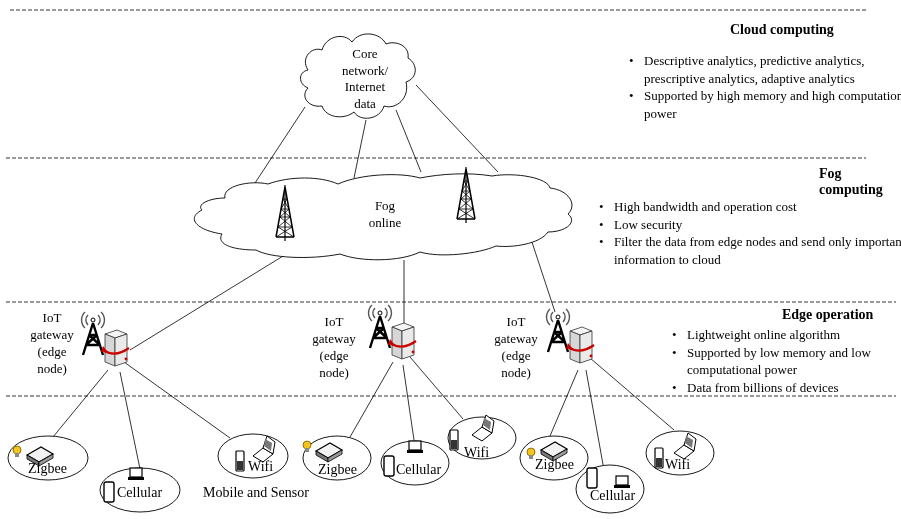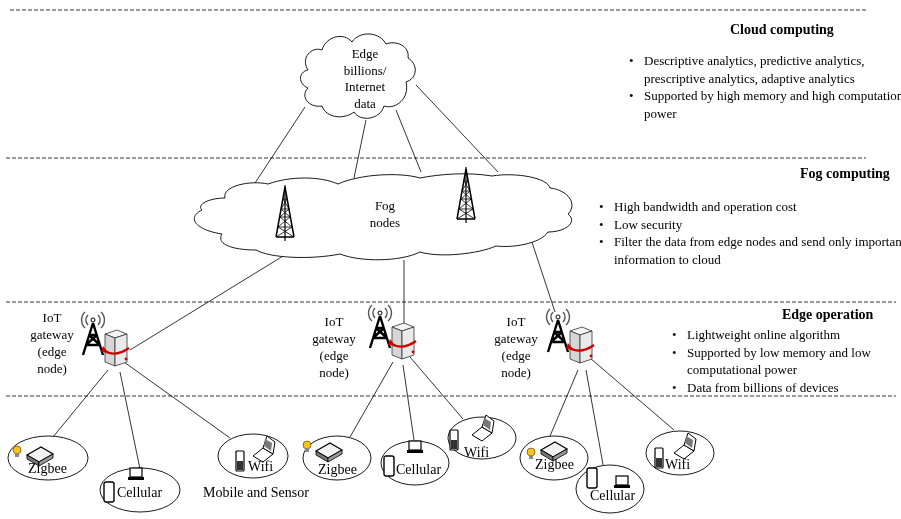--- a/index.html
+++ b/index.html
@@ -131,37 +131,37 @@
 
   <use href="#bulb" x="531" y="452"></use>
   <use href="#router" x="541" y="444"></use>
   <use href="#phone" x="587" y="468"></use>
   <use href="#smalllaptop" x="614" y="476"></use>
   <use href="#cellphone" x="655" y="448"></use>
   <use href="#laptop" x="674" y="445"></use>
 </svg>
 
 <div class="t" style="left:330px;top:46px;width:70px;line-height:16.5px;">
-  <div>Edge</div>
-  <div>billions/</div>
+  <div>Core</div>
+  <div>network/</div>
   <div>Internet</div>
   <div>data</div>
 </div>
 <div class="t" style="left:355px;top:197px;width:60px;text-align:center;">
   <div>Fog</div>
-  <div>nodes</div>
+  <div>online</div>
 </div>
 
 <div class="h" style="left:730px;top:13px;margin-top:9px;">Cloud computing</div>
 <ul class="b" style="left:622px;top:52px;width:275px;">
   <li>Descriptive analytics, predictive analytics, prescriptive analytics, adaptive analytics</li>
   <li>Supported by high memory and high computational power</li>
 </ul>
 
-<div class="h" style="left:800px;top:166px;">Fog computing</div>
+<div class="h" style="left:819px;top:166px;">Fog computing</div>
 <ul class="b" style="left:592px;top:198px;width:300px;">
   <li>High bandwidth and operation cost</li>
   <li>Low security</li>
   <li>Filter the data from edge nodes and send only important information to cloud</li>
 </ul>
 
 <div class="h" style="left:782px;top:307px;">Edge operation</div>
 <ul class="b" style="left:665px;top:326px;width:235px;">
   <li>Lightweight online algorithm</li>
   <li>Supported by low memory and low computational power</li>

